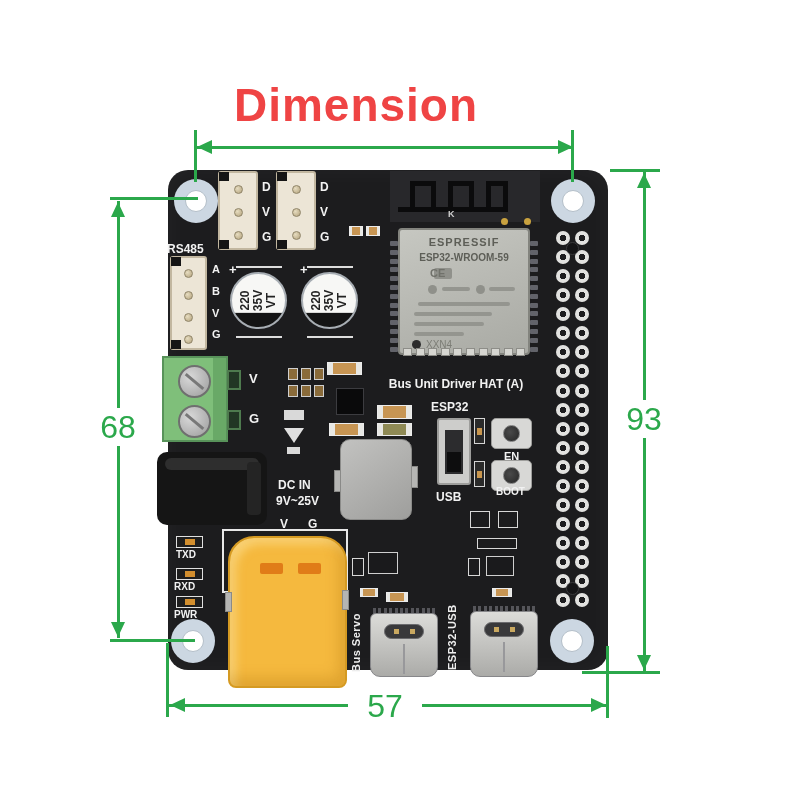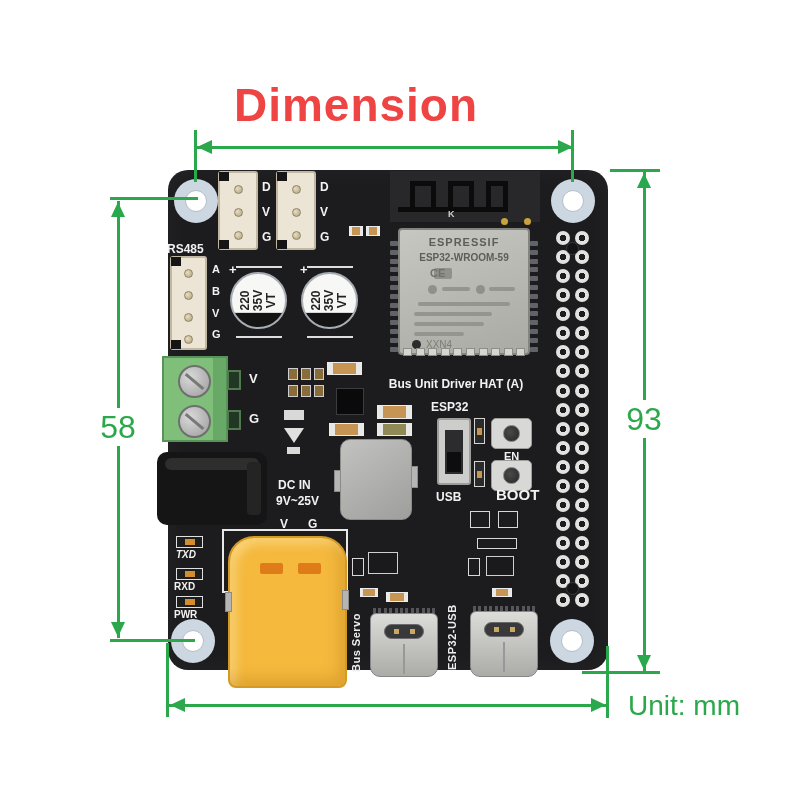--- a/index.html
+++ b/index.html
@@ -352,41 +352,41 @@
   <div class="ledv" style="left:474px;top:461px;">
       <div class="d"></div>
     </div>
   <div class="btn" style="left:491px;top:418px;">
       <div class="c"></div>
     </div>
   <div class="silk" style="left:504px;top:450px;font-size:11px;">EN</div>
   <div class="btn" style="left:491px;top:460px;">
       <div class="c"></div>
     </div>
-  <div class="silk" style="left:496px;top:486px;font-size:15px;">BOOT</div>
+  <div class="silk" style="left:496px;top:486px;font-size:10px;">BOOT</div>
 
   <div class="footpad" style="left:470px;top:511px;width:20px;height:17px;"></div>
   <div class="footpad" style="left:498px;top:511px;width:20px;height:17px;"></div>
   <div class="footpad" style="left:477px;top:538px;width:40px;height:11px;"></div>
 
   <div class="silk" style="left:280px;top:517px;font-size:12px;">V</div>
   <div class="silk" style="left:308px;top:517px;font-size:12px;">G</div>
 
   <div class="xtsilk"></div>
   <div class="xt60">
     <div class="slotm" style="left:30px;top:25px;"></div>
     <div class="slotm" style="left:68px;top:25px;"></div>
   </div>
   <div class="clip" style="left:225px;top:592px;width:7px;height:20px;"></div>
   <div class="clip" style="left:342px;top:590px;width:7px;height:20px;"></div>
 
   <div class="ledpkg" style="left:176px;top:536px;">
       <div class="d"></div>
     </div>
-  <div class="silk" style="left:176px;top:549px;font-size:10px;font-style:italic;">TXD</div>
+  <div class="silk" style="left:176px;top:549px;font-size:10px;">TXD</div>
   <div class="ledpkg" style="left:176px;top:568px;">
       <div class="d"></div>
     </div>
   <div class="silk" style="left:174px;top:581px;font-size:10px;">RXD</div>
   <div class="ledpkg" style="left:176px;top:596px;">
       <div class="d"></div>
     </div>
   <div class="silk" style="left:174px;top:609px;font-size:10px;">PWR</div>
 
   <div class="foot" style="left:368px;top:552px;width:30px;height:22px;"></div>
@@ -446,30 +446,30 @@
   <div class="gline" style="left:571px;top:130px;width:3px;height:52px;"></div>
   <div class="gline" style="left:196px;top:146px;width:377px;height:3px;"></div>
   <div class="arr arr-l" style="left:197px;top:140px;"></div>
   <div class="arr arr-r" style="left:558px;top:140px;"></div>
 
   <div class="gline" style="left:110px;top:197px;width:88px;height:3px;"></div>
   <div class="gline" style="left:110px;top:639px;width:85px;height:3px;"></div>
   <div class="gline" style="left:117px;top:201px;width:3px;height:437px;"></div>
   <div class="arr arr-u" style="left:111px;top:202px;"></div>
   <div class="arr arr-d" style="left:111px;top:622px;"></div>
-  <div class="dim-num" style="left:88px;top:408px;width:60px;">58</div>
+  <div class="dim-num" style="left:88px;top:408px;width:60px;">68</div>
 
   <div class="gline" style="left:610px;top:169px;width:50px;height:3px;"></div>
   <div class="gline" style="left:582px;top:671px;width:78px;height:3px;"></div>
   <div class="gline" style="left:643px;top:172px;width:3px;height:499px;"></div>
   <div class="arr arr-u" style="left:637px;top:173px;"></div>
   <div class="arr arr-d" style="left:637px;top:655px;"></div>
   <div class="dim-num" style="left:614px;top:400px;width:60px;">93</div>
 
   <div class="gline" style="left:166px;top:643px;width:3px;height:74px;"></div>
   <div class="gline" style="left:606px;top:646px;width:3px;height:72px;"></div>
   <div class="gline" style="left:169px;top:704px;width:438px;height:3px;"></div>
   <div class="arr arr-l" style="left:170px;top:698px;"></div>
   <div class="arr arr-r" style="left:591px;top:698px;"></div>
-
-  <div class="unit">Unit: mm</div>
+  <div class="dim-num" style="left:348px;top:687px;width:74px;">57</div>
+
 
 </div>
 
 </body></html>

